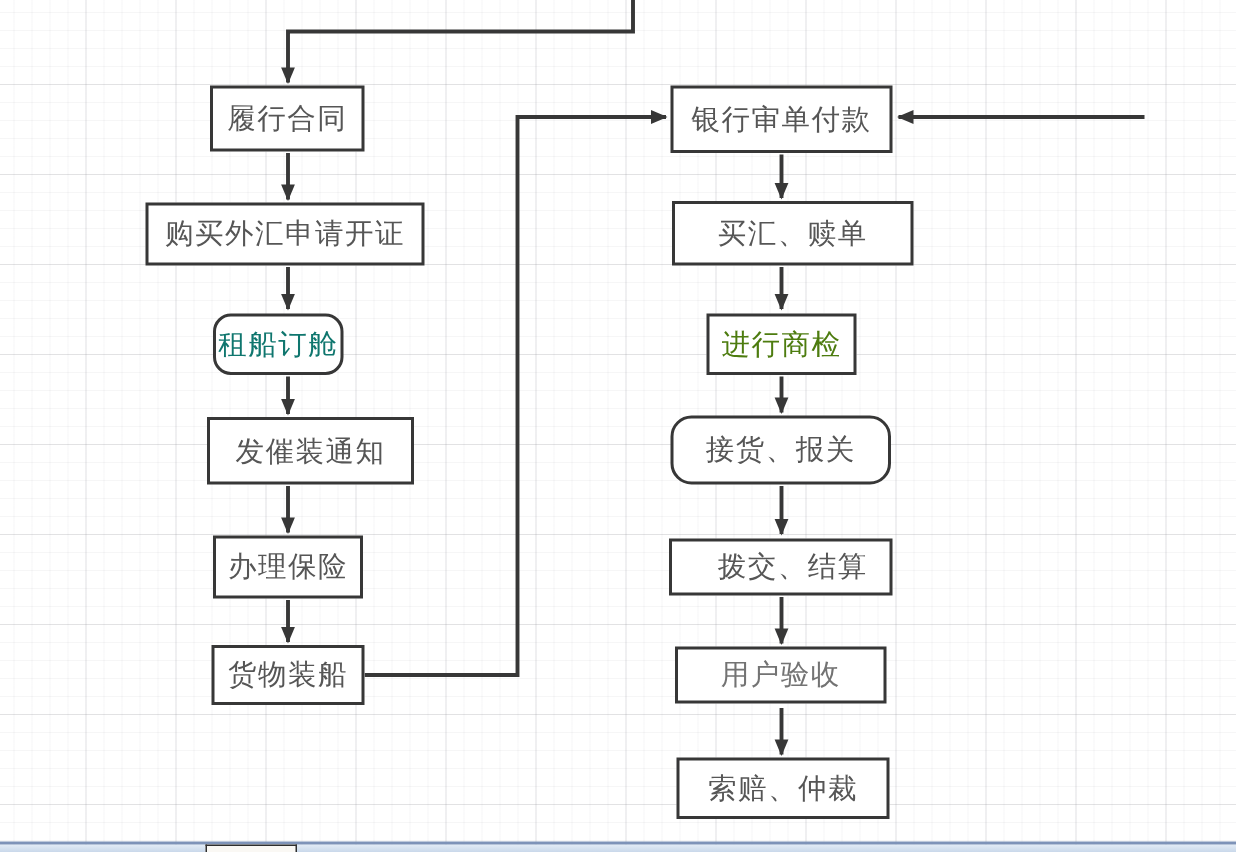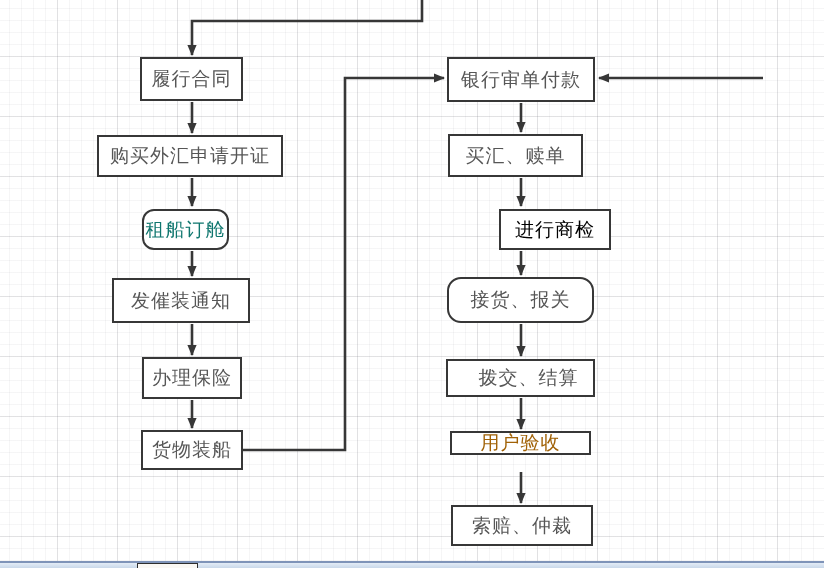--- a/index.html
+++ b/index.html
@@ -92,29 +92,29 @@
       <polyline points="521,251 521,275" class="edge" stroke="#373737" marker-end="url(#arrowhead)"></polyline>
       <polyline points="521,324 521,356" class="edge" stroke="#373737" marker-end="url(#arrowhead)"></polyline>
       <polyline points="521,398 521,429" class="edge" stroke="#373737" marker-end="url(#arrowhead)"></polyline>
       <polyline points="521,472 521,503" class="edge" stroke="#373737" marker-end="url(#arrowhead)"></polyline>
     </svg>
 
   <div id="node-layer">
       <div class="node" style="left: 140px; top: 57px; width: 103px; height: 44px; border-color: rgb(55, 55, 55); background: rgb(255, 255, 255); color: rgb(86, 86, 86); font-family: Liberation Mono, monospace;">履行合同</div>
       <div class="node" style="left: 97px; top: 135px; width: 186px; height: 42px; border-color: rgb(55, 55, 55); background: rgb(255, 255, 255); color: rgb(86, 86, 86);">购买外汇申请开证</div>
       <div class="node" style="left: 142px; top: 209px; width: 87px; height: 41px; border-color: rgb(55, 55, 55); background: rgb(255, 255, 255); color: #0f766e; border-radius: 12px;">租船订舱</div>
-      <div class="node" style="left: 112px; top: 278px; width: 138px; height: 45px; border-color: rgb(55, 55, 55); background: rgb(255, 255, 255); color: rgb(86, 86, 86);">发催装通知</div>
+      <div class="node" style="left: 138px; top: 278px; width: 138px; height: 45px; border-color: rgb(55, 55, 55); background: rgb(255, 255, 255); color: rgb(86, 86, 86);">发催装通知</div>
       <div class="node" style="left: 142px; top: 357px; width: 100px; height: 42px; border-color: rgb(55, 55, 55); background: rgb(255, 255, 255); color: rgb(86, 86, 86);">办理保险</div>
       <div class="node" style="left: 141px; top: 430px; width: 102px; height: 40px; border-color: rgb(55, 55, 55); background: rgb(255, 255, 255); color: rgb(86, 86, 86);">货物装船</div>
       <div class="node" style="left: 447px; top: 57px; width: 148px; height: 45px; border-color: rgb(55, 55, 55); background: rgb(255, 255, 255); color: rgb(86, 86, 86);">银行审单付款</div>
-      <div class="node" style="left: 448px; top: 134px; width: 135px; height: 43px; border-color: rgb(55, 55, 55); background: rgb(255, 255, 255); color: rgb(86, 86, 86); text-align: center;">买汇、赎单</div>
-      <div class="node" style="left: 471px; top: 209px; width: 112px; height: 41px; border-color: rgb(55, 55, 55); background: rgb(255, 255, 255); color: #000000; margin-left: 28px;">进行商检</div>
+      <div class="node" style="left: 448px; top: 134px; width: 161px; height: 43px; border-color: rgb(55, 55, 55); background: rgb(255, 255, 255); color: rgb(86, 86, 86); text-align: center;">买汇、赎单</div>
+      <div class="node" style="left: 471px; top: 209px; width: 100px; height: 41px; border-color: rgb(55, 55, 55); background: rgb(255, 255, 255); color: #4d7c0f;">进行商检</div>
       <div class="node" style="left: 447px; top: 277px; width: 147px; height: 46px; border-color: rgb(55, 55, 55); background: rgb(255, 255, 255); color: rgb(86, 86, 86); border-radius: 14px;">接货、报关</div>
       <div class="node" style="left: 446px; top: 359px; width: 149px; height: 38px; border-color: rgb(55, 55, 55); background: rgb(255, 255, 255); color: rgb(86, 86, 86); padding-left: 16px;">拨交、结算</div>
-      <div class="node" style="left: 450px; top: 431px; width: 141px; height: 24px; border-color: rgb(55, 55, 55); background: rgb(255, 255, 255); color: #a16207;">用户验收</div>
+      <div class="node" style="left: 450px; top: 431px; width: 141px; height: 38px; border-color: rgb(55, 55, 55); background: rgb(255, 255, 255); color: #737373;">用户验收</div>
       <div class="node" style="left: 451px; top: 505px; width: 142px; height: 41px; border-color: rgb(55, 55, 55); background: rgb(255, 255, 255); color: rgb(86, 86, 86); text-align: right;">索赔、仲裁</div>
     </div>
 
 
   <div class="bottom-bar" style="border-top-color: rgb(126, 147, 184); background: linear-gradient(rgb(227, 236, 246), rgb(201, 216, 234));">
     <div class="sheet-tab" style="left: 137px; width: 59px;"></div>
   </div>
 
 </div>
 

